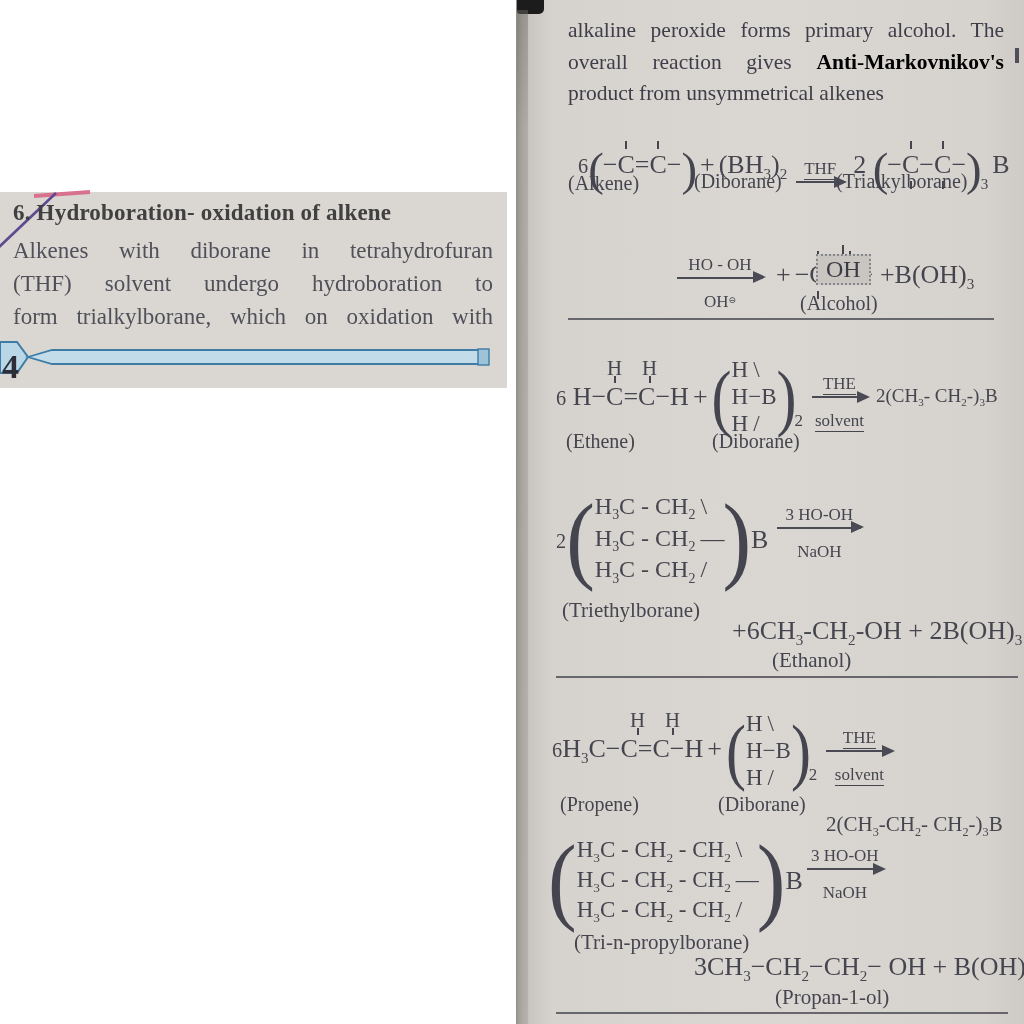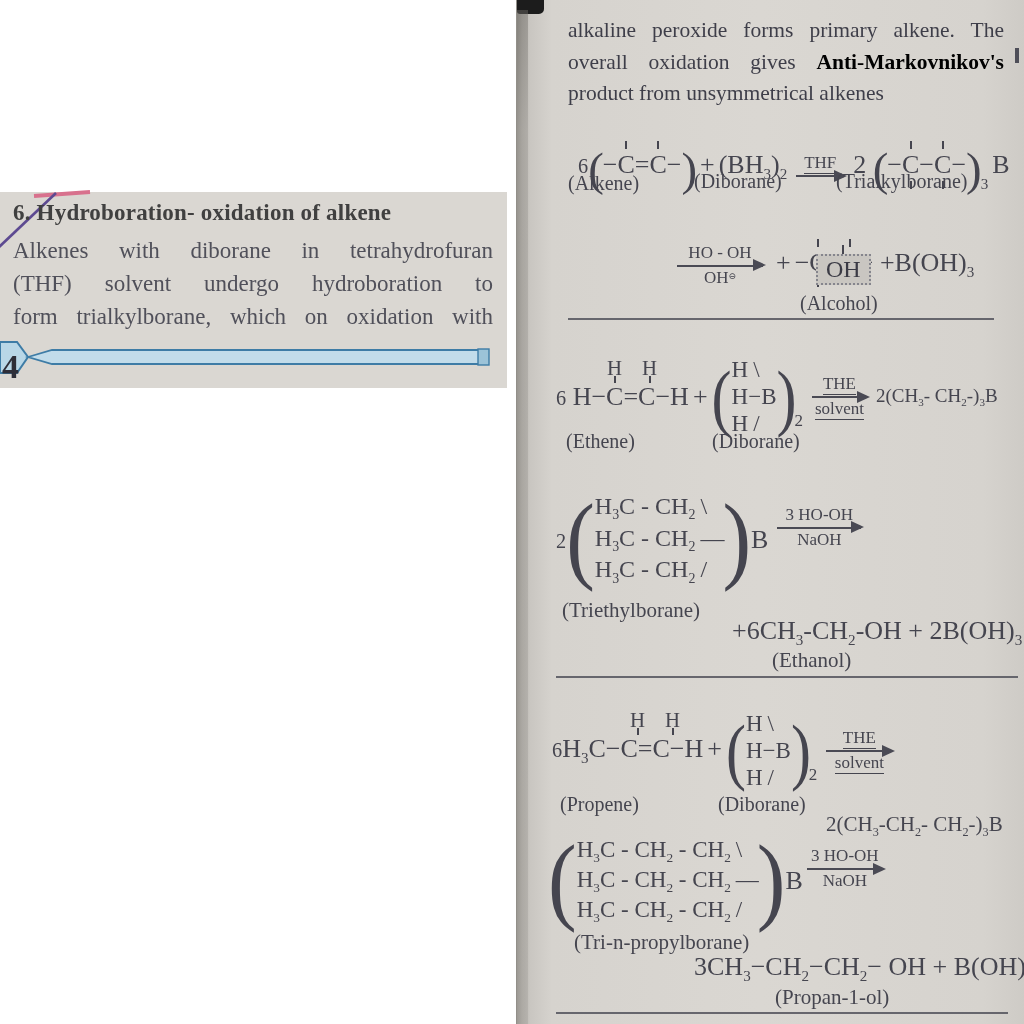--- a/index.html
+++ b/index.html
@@ -46,21 +46,21 @@
   .bu::before,.bud::before{content:"";position:absolute;top:-9px;left:50%;margin-left:-1px;
     width:2px;height:8px;background:currentColor;}
   .bud::after{content:"";position:absolute;bottom:-9px;left:50%;margin-left:-1px;
     width:2px;height:8px;background:currentColor;}
   .ovh{position:absolute;font-size:.8em;top:-26px;}
   .ovh::after{content:"";position:absolute;left:50%;margin-left:-1px;top:20px;width:2px;height:7px;background:currentColor;}
   .o1{left:51px}.o2{left:86px}.o3{left:78px}.o4{left:113px}
 
   .rarrow{display:inline-flex;flex-direction:column;align-items:center;vertical-align:middle;
     margin:0 9px;line-height:1.05;}
-  .atop,.abot{font-size:17px;white-space:pre;color:#45454f;}
+  .atop,.abot{font-size:17px;white-space:pre;color:#45454f;margin-top:12px;}
   .u{border-bottom:1.6px solid currentColor;padding-bottom:1px;}
   .ashaft{position:relative;height:2.2px;background:#4a4a54;margin:3px 0 2px;}
   .ashaft::after{content:"";position:absolute;right:-3px;top:-5.6px;width:0;height:0;
     border-left:13px solid #4a4a54;border-top:6px solid transparent;border-bottom:6px solid transparent;}
   .w48{width:48px}.w86{width:86px}.w55{width:55px}.w84{width:84px}.w66{width:66px}.w76{width:76px}
   .raise{position:relative;top:-12px;}
 
   .bgroup{display:inline-flex;align-items:center;vertical-align:middle;}
   .bigp2{font-size:60px;line-height:.8;transform:scaleY(1.25);display:inline-block;}
   .bigp3{font-size:86px;line-height:.8;transform:scaleY(1.12);display:inline-block;}
@@ -101,22 +101,22 @@
   <div class="lp-line lp-l2">(THF) solvent undergo hydroboration to</div>
   <div class="lp-line lp-l3">form trialkylborane, which on oxidation with</div>
   <svg class="bar-svg" viewBox="0 0 500 50">
     <polygon points="0,6 17,6 28,21 17,37 0,37" fill="#b9d7e7" stroke="#3e7ca6" stroke-width="2"></polygon>
     <polygon points="28,21 52,14 486,14 486,28 52,28" fill="#c2dcea" stroke="#3e7ca6" stroke-width="1.8"></polygon>
     <rect x="478" y="13" width="11" height="16" fill="#9cc3d8" stroke="#3e7ca6" stroke-width="1.4"></rect>
     <text x="2" y="42" font-size="34" font-weight="bold" fill="#2e2e38">4</text>
   </svg>
 
   <div class="intro">
-    <div class="jline">alkaline peroxide forms primary alkene. The</div>
-    <div class="jline"><span>overall oxidation gives </span><span class="bold">Anti-Markovnikov's</span></div>
+    <div class="jline">alkaline peroxide forms primary alcohol. The</div>
+    <div class="jline"><span>overall reaction gives </span><span class="bold">Anti-Markovnikov's</span></div>
     <div>product from unsymmetrical alkenes</div>
   </div>
 
   <div class="frow fs26" style="left:552px;top:112px;">
     <span><span class="tk coef">6</span><span class="tk bigp">(</span><span class="tk">−</span><span class="tk bu">C</span><span class="tk">=</span><span class="tk bu">C</span><span class="tk">−</span><span class="tk bigp">)</span><span class="tk plus">+</span><span class="tk">(BH</span><span class="tk sub">3</span><span class="tk">)</span><span class="tk sub">2</span></span><span class="rarrow"><span class="atop"><span class="tk u">THF</span></span><span class="ashaft w48"></span></span><span><span class="tk">2 </span><span class="tk bigp">(</span><span class="tk">−</span><span class="tk bud">C</span><span class="tk">−</span><span class="tk bud">C</span><span class="tk">−</span><span class="tk bigp">)</span><span class="tk gsub">3</span><span class="tk mB">B</span></span>
   </div>
   <div class="clabel" style="left:568px;top:172px;">(Alkene)</div>
   <div class="clabel" style="left:694px;top:170px;">(Diborane)</div>
   <div class="clabel" style="left:836px;top:170px;">(Trialkylborane)</div>
 

